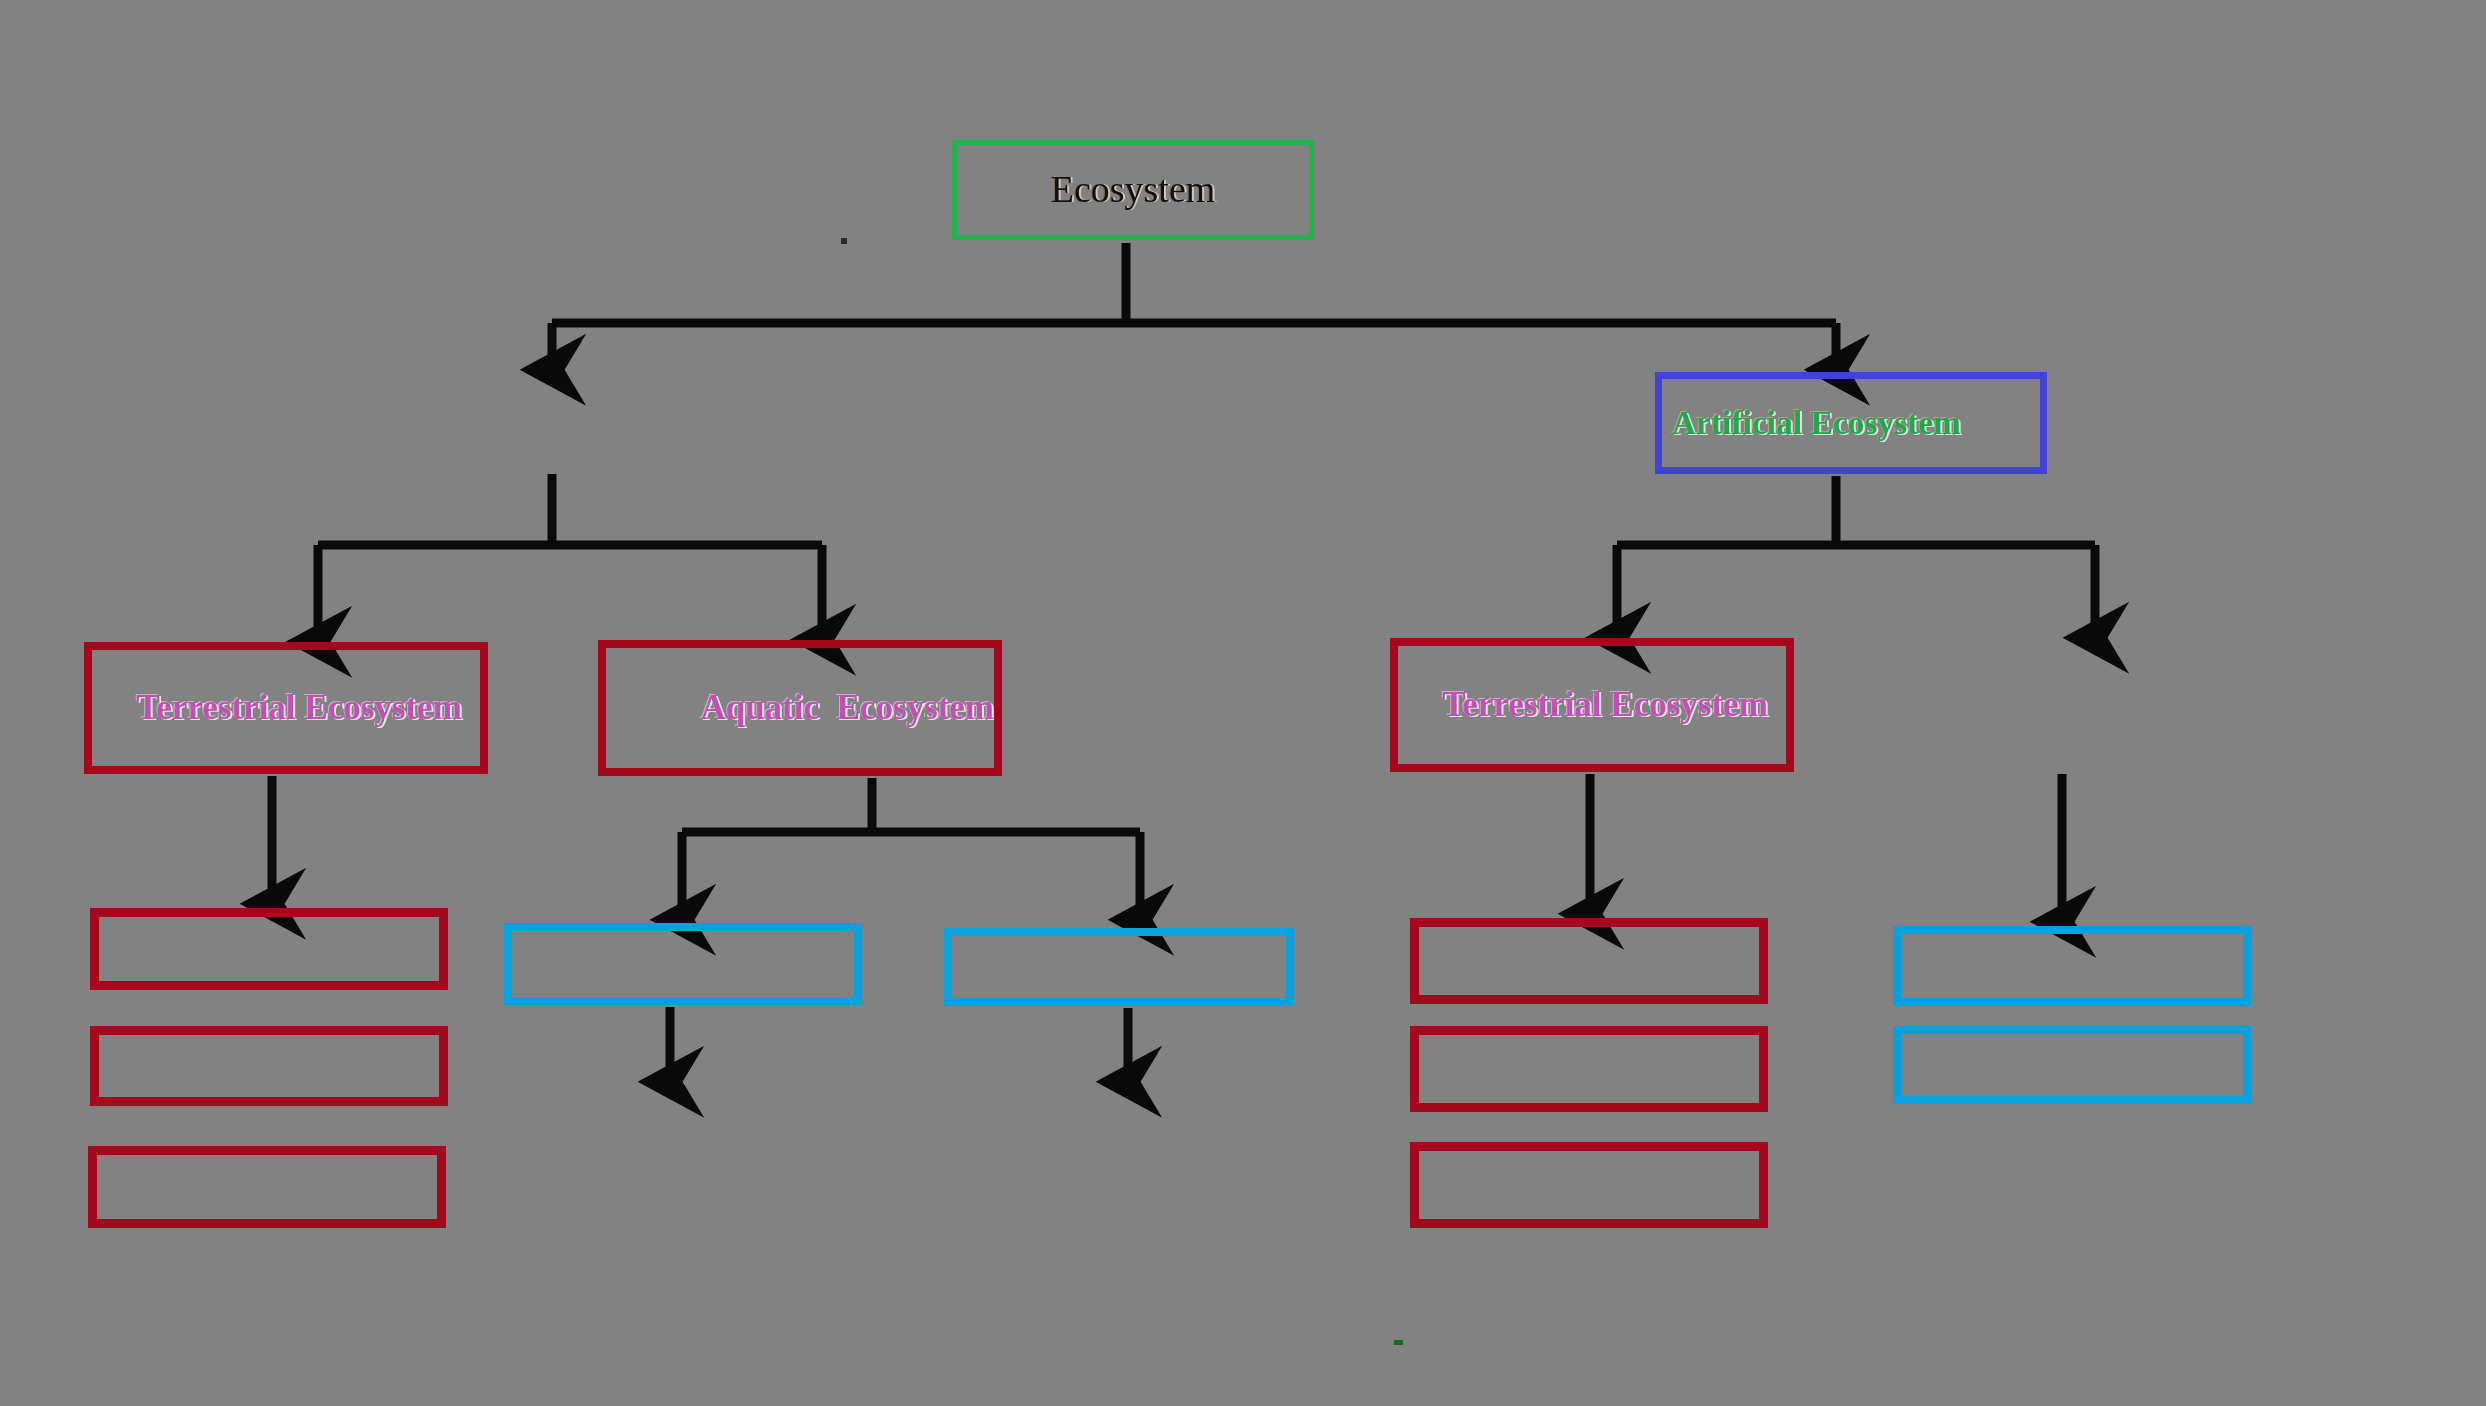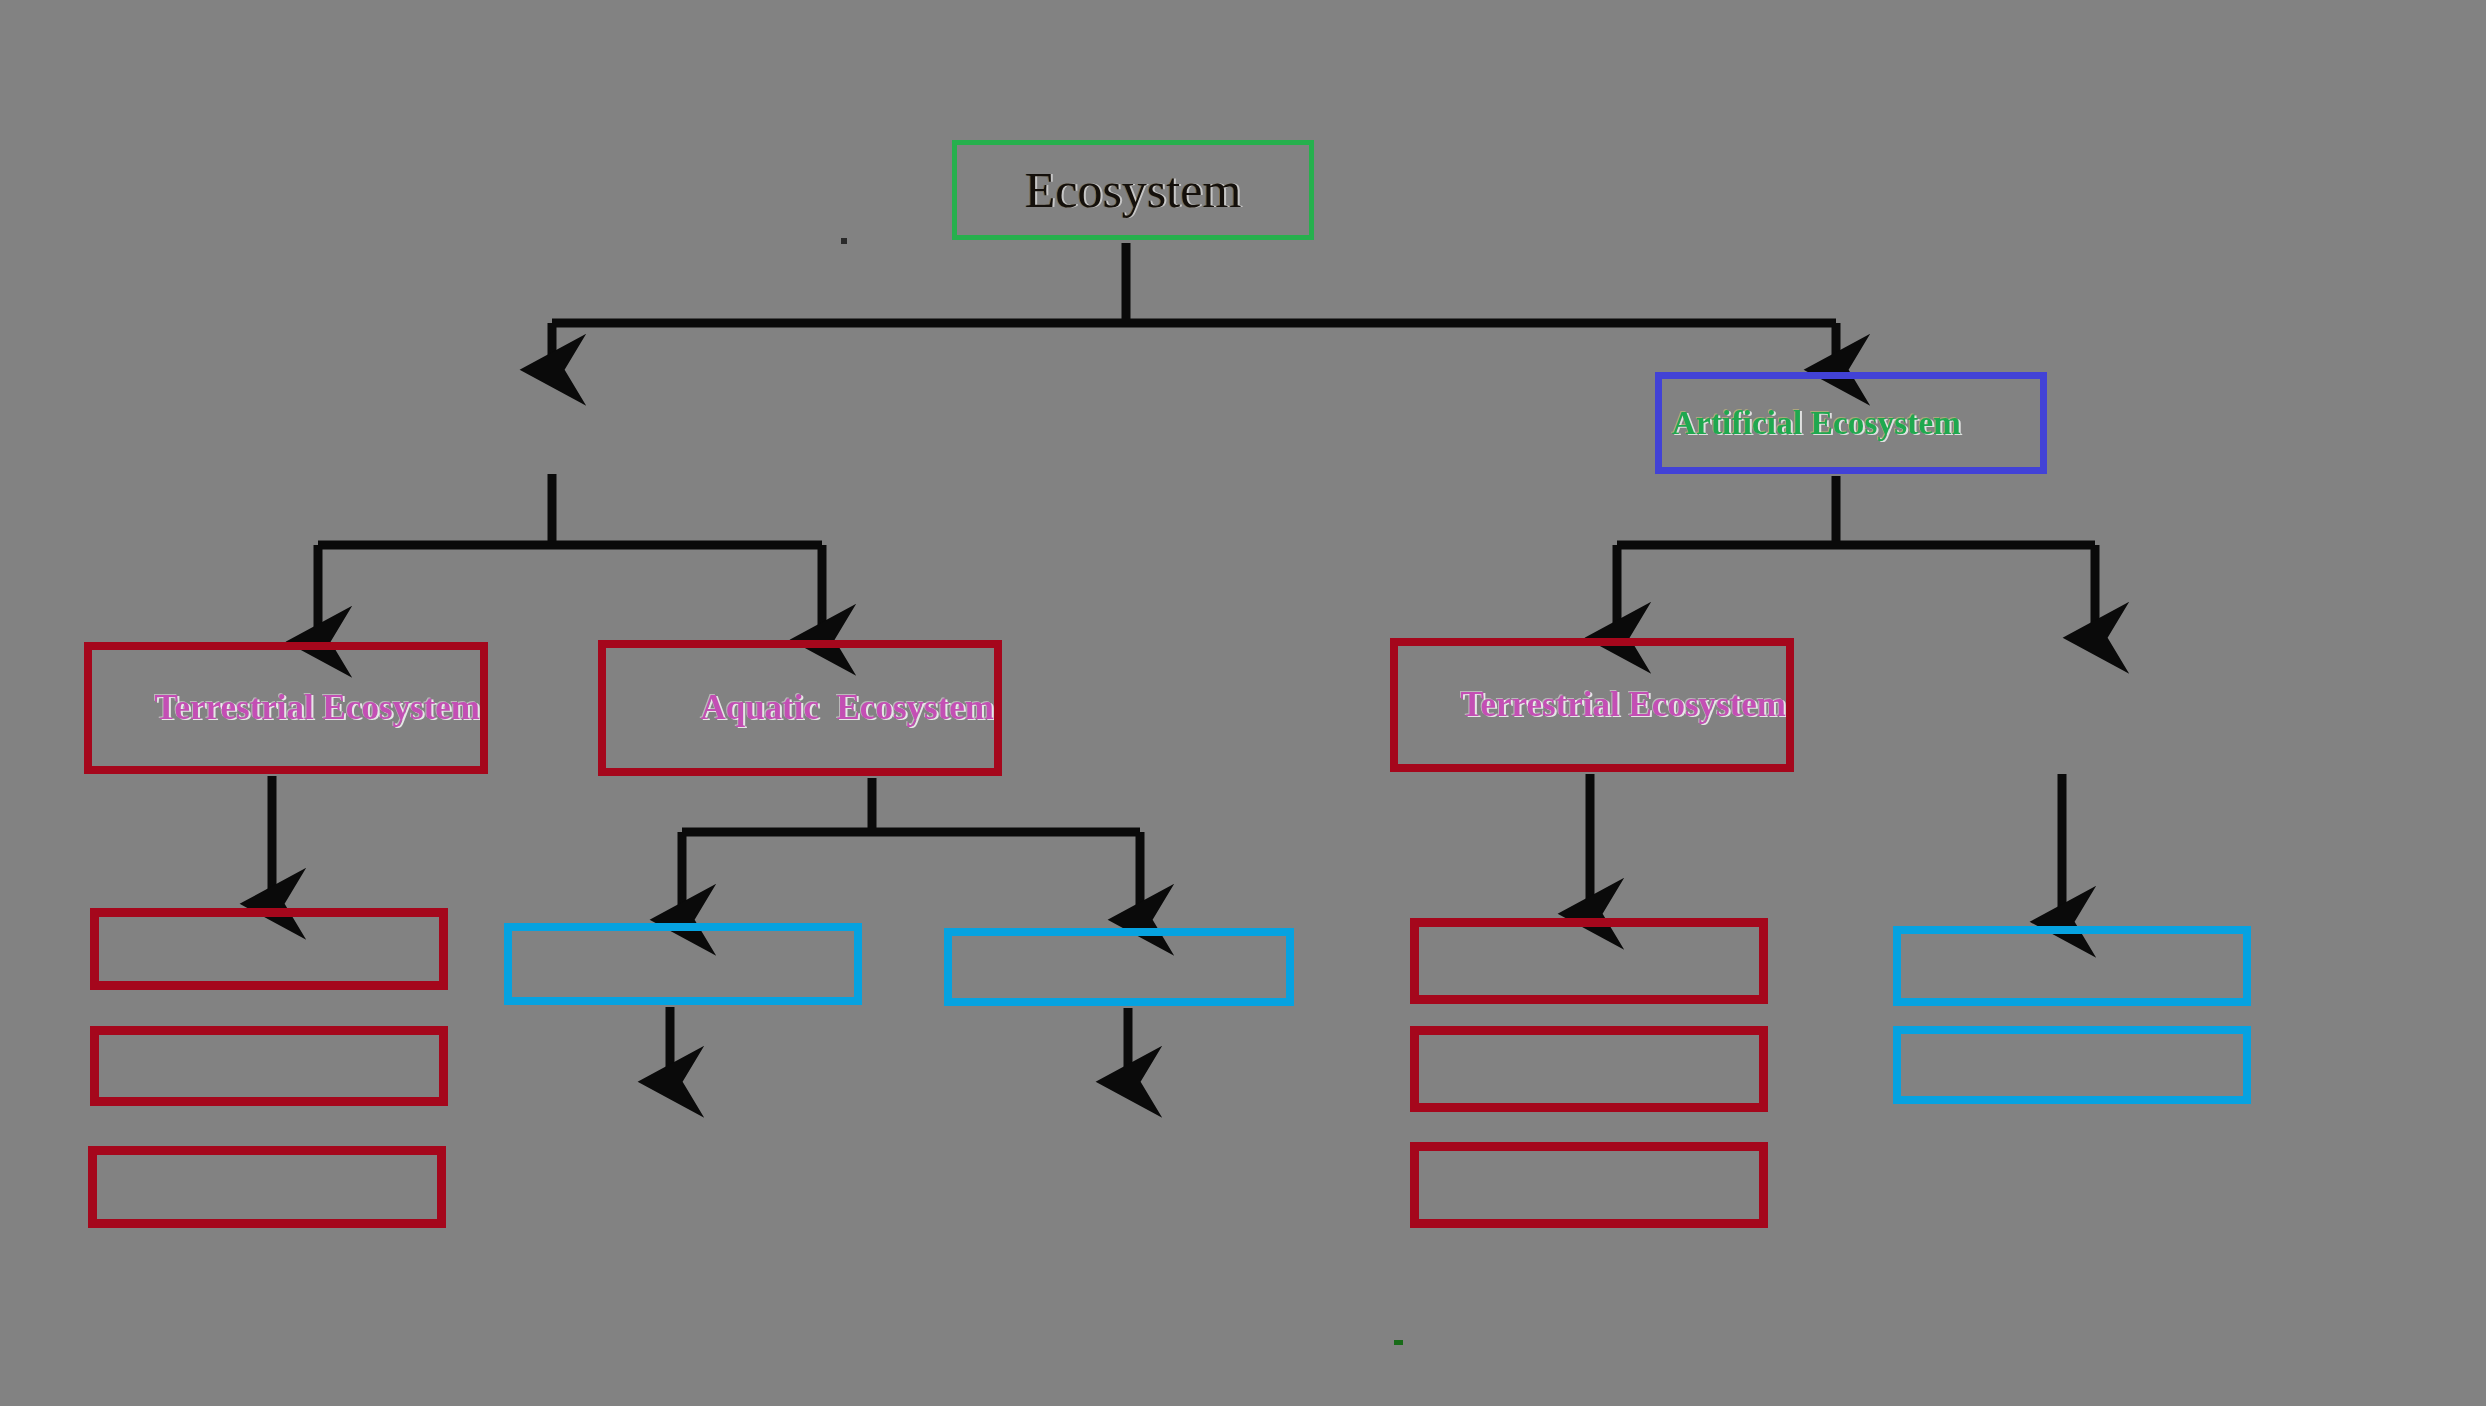--- a/index.html
+++ b/index.html
@@ -39,21 +39,21 @@
     white-space: pre;
     line-height: 1.05;
   }
   
   .n-root {
     border: 5px solid #26b04d;
   }
   .n-root .label {
     text-align: center;
     color: #14100c;
-    font-size: 50px;
+    font-size: 38px;
     font-weight: 400;
     font-family: "Liberation Serif", serif;
     text-shadow: 2px 0 0 rgba(255,255,255,.55), -1px 0 0 rgba(120,90,30,.5);
   }
   
   .n-l2 {
     border: 7px solid #4242d6;
   }
   .n-l2 .label {
     color: #1fa84f;
@@ -67,21 +67,21 @@
   .n-l3 {
     border: 8px solid #a5071c;
   }
   .n-l3 .label {
     color: #c34fb4;
     font-size: 35px;
     font-weight: 700;
     text-shadow: 2px 1px 0 rgba(255,255,255,.8), -1px -1px 0 rgba(255,255,255,.45);
   }
   .n-l3.center .label { text-align: right; }
-  .n-l3.lead .label   { text-align: right; padding-left: 26px; font-family: Liberation Serif, serif; }
+  .n-l3.lead .label   { text-align: center; padding-left: 26px; font-family: Liberation Serif, serif; }
   
   .n-leaf-red {
     border: 9px solid #a5071c;
   }
   .n-leaf-cyan {
     border: 8px solid #06a2e0;
   }
   .speck {
     position: absolute;
     background: #2a2a2a;

